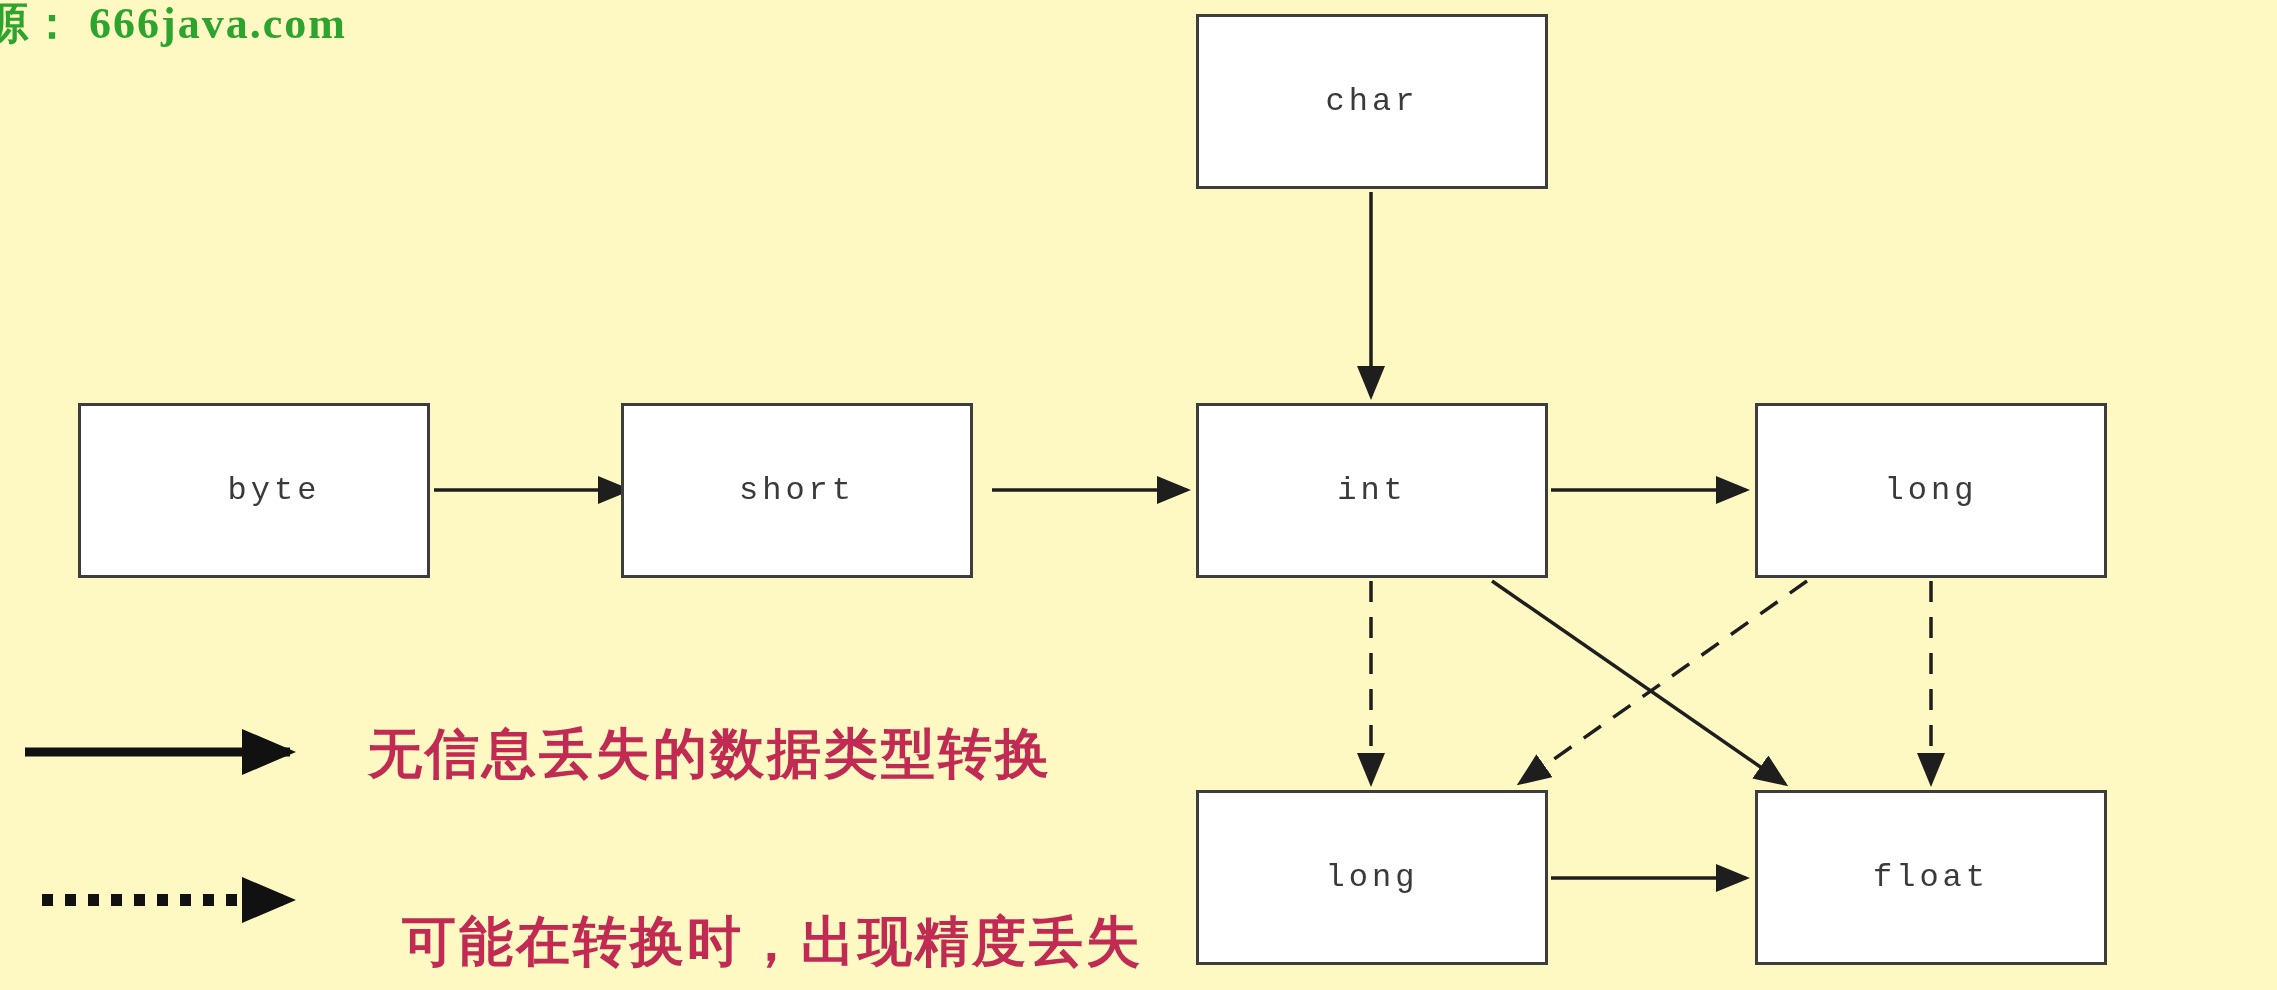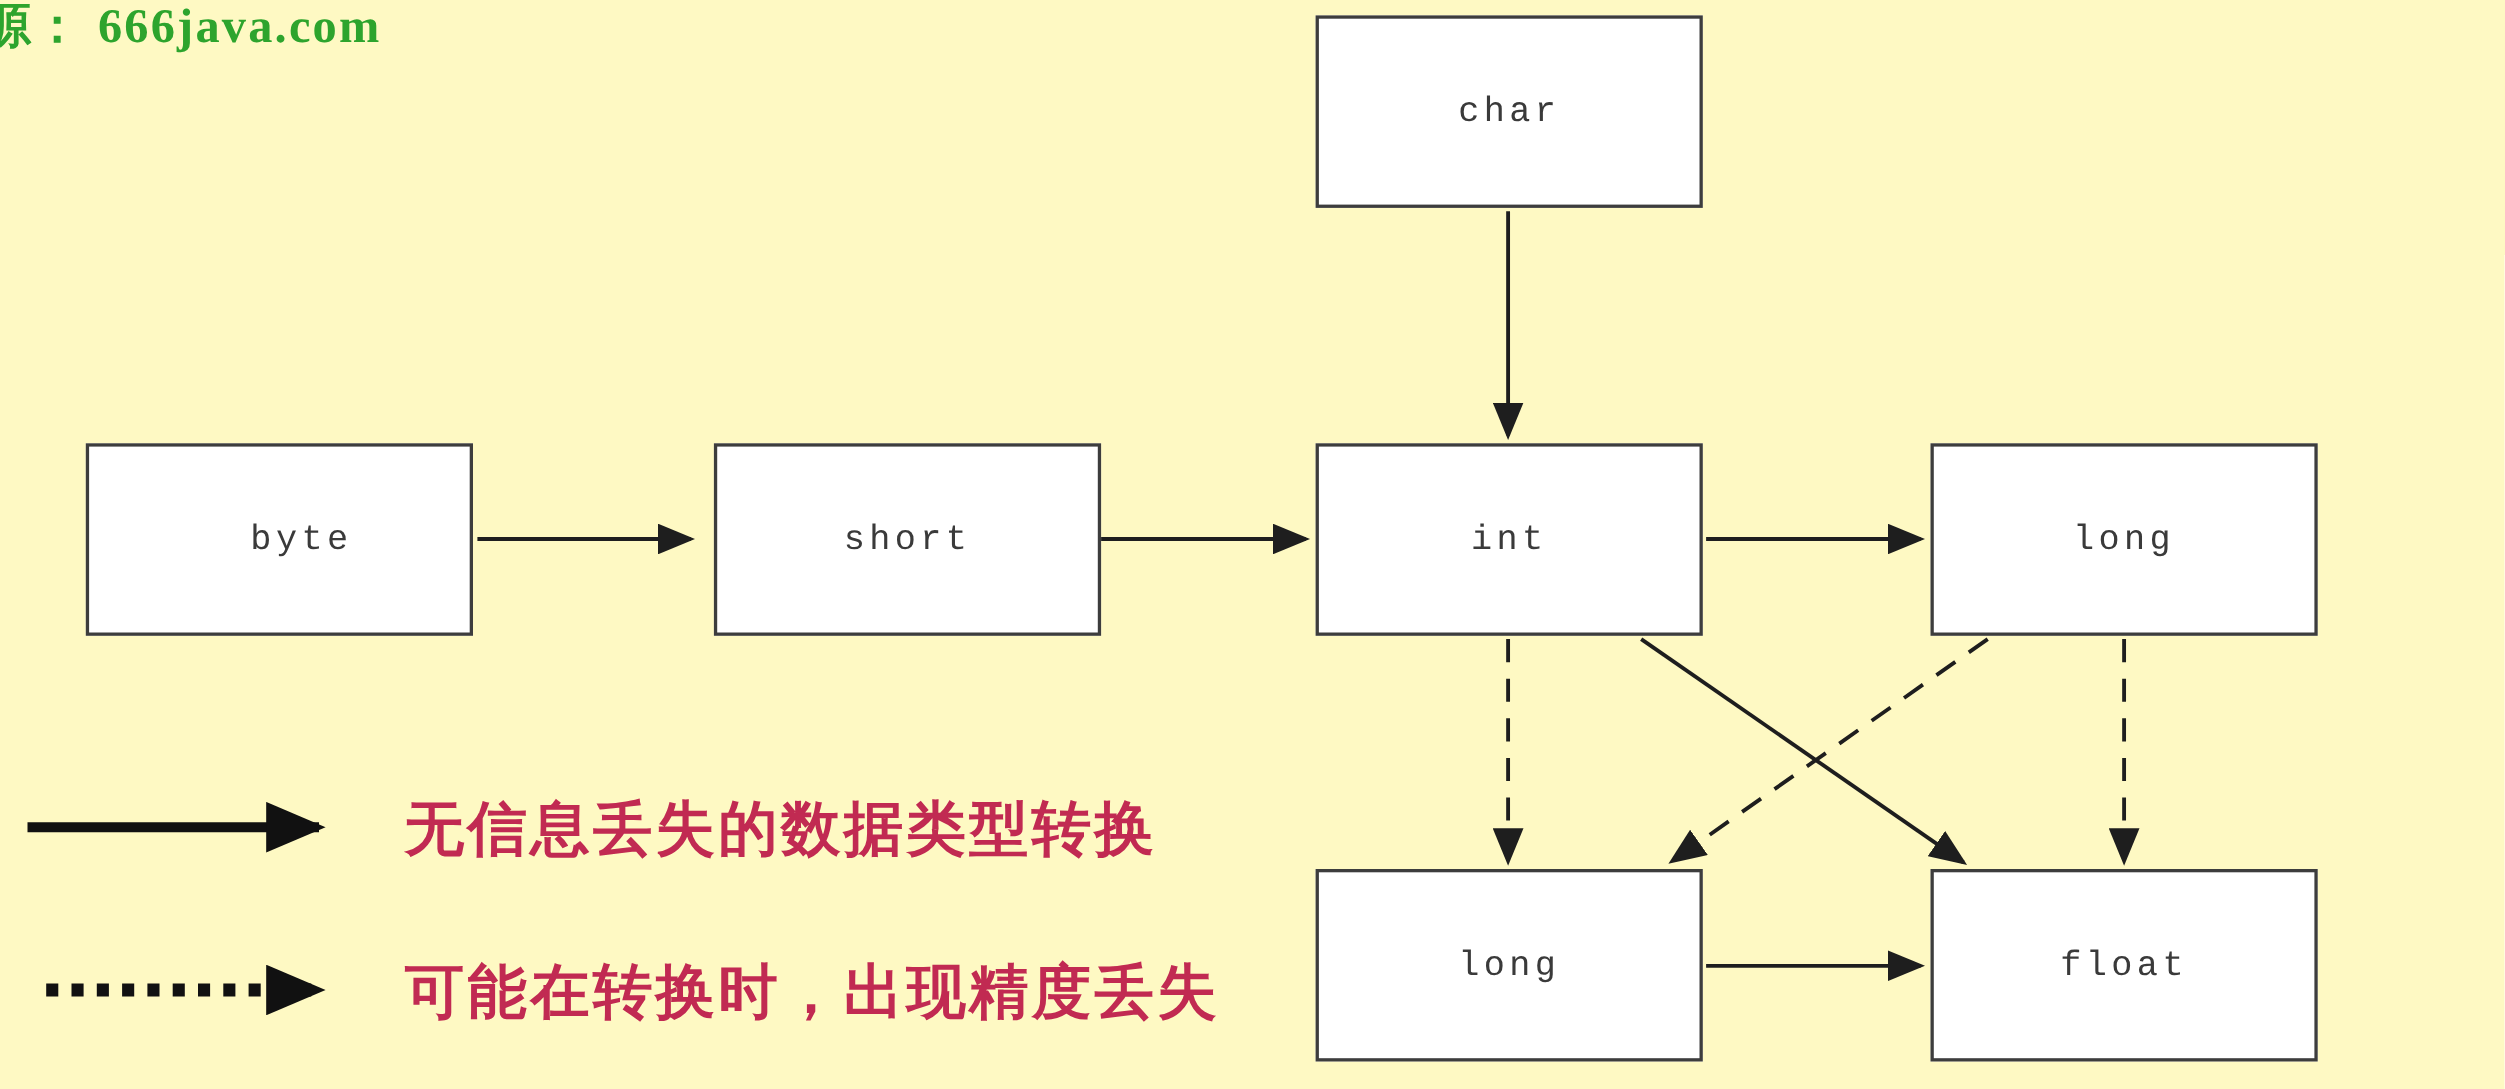--- a/index.html
+++ b/index.html
@@ -21,21 +21,21 @@
     display: flex;
     align-items: center;
     justify-content: center;
     font-family: "Liberation Mono", "DejaVu Sans Mono", monospace;
     font-size: 32px;
     letter-spacing: 4px;
     color: #3a3a3a;
   }
   #box-char   { left: 1196px; top: 14px;  }
   #box-byte   { left: 78px;   top: 403px; padding-left: 40px; }
-  #box-short  { left: 649px;  top: 403px; }
+  #box-short  { left: 621px;  top: 403px; }
   #box-int    { left: 1196px; top: 403px; align-items: center; }
   #box-long   { left: 1755px; top: 403px; justify-content: center; }
   #box-float  { left: 1196px; top: 790px; }
   #box-double { left: 1755px; top: 790px; }
 
   #edges-svg {
     position: absolute;
     left: 0; top: 0;
     width: 2277px; height: 990px;
     pointer-events: none;
@@ -48,21 +48,21 @@
     position: absolute;
     left: 368px;
     font-size: 54px;
     font-weight: bold;
     color: #c12a52;
     font-family: "DejaVu Sans", "Liberation Sans", sans-serif;
     letter-spacing: 3px;
     white-space: nowrap;
   }
   #legend-label-solid  { top: 718px; }
-  #legend-label-dashed { top: 866px; }
+  #legend-label-dashed { top: 906px; margin-left: 34px; }
 
   #watermark {
     position: absolute;
     left: -16px;
     top: -6px;
     font-family: "Liberation Serif", "DejaVu Serif", serif;
     font-size: 44px;
     font-weight: bold;
     color: #2da42d;
     letter-spacing: 2px;

